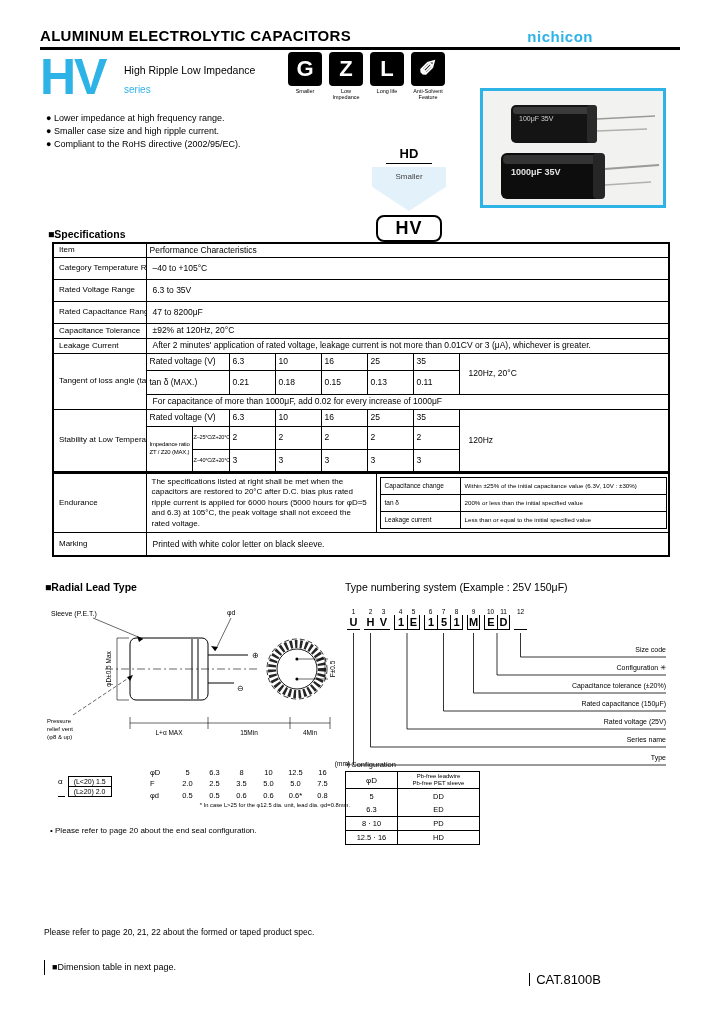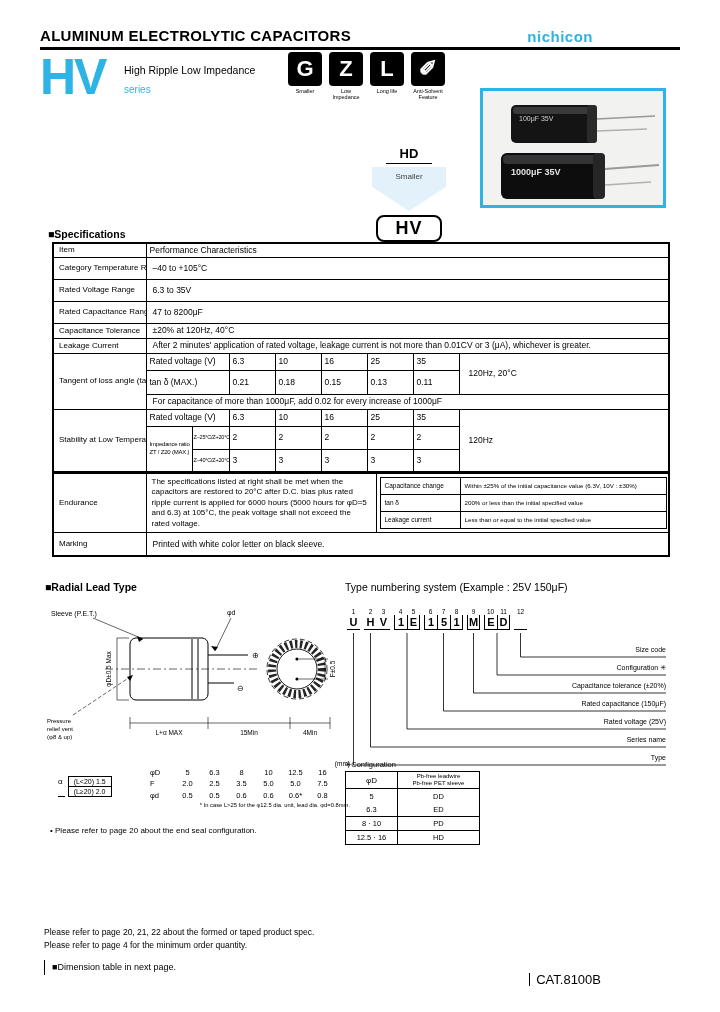--- a/index.html
+++ b/index.html
@@ -133,20 +133,25 @@
     <div class="badge">
       <div class="bx">L</div>
       <div class="bl">Long life</div>
     </div>
     <div class="badge">
       <div class="bx">✐</div>
       <div class="bl">Anti-Solvent Feature</div>
     </div>
   </div>
 
+  <ul class="abs" id="features">
+    <li>● Lower impedance at high frequency range.</li>
+    <li>● Smaller case size and high ripple current.</li>
+    <li>● Compliant to the RoHS directive (2002/95/EC).</li>
+  </ul>
 
   <div class="abs" id="upgrade">
     <div><span id="up-from">HD</span></div>
     <div id="up-arrow">
       <span>Smaller</span>
     </div>
     <div id="up-to">HV</div>
   </div>
 
   <div class="abs" id="photo">
@@ -197,21 +202,21 @@
       <tr class="h22">
         <td class="lbl">Rated Voltage Range</td>
         <td class="v" colspan="8">6.3 to 35V</td>
       </tr>
       <tr class="h22">
         <td class="lbl">Rated Capacitance Range</td>
         <td class="v" colspan="8">47 to 8200μF</td>
       </tr>
       <tr class="h15">
         <td class="lbl">Capacitance Tolerance</td>
-        <td class="v" colspan="8">±20% at 120Hz, 40°C</td>
+        <td class="v" colspan="8">±92% at 120Hz, 20°C</td>
       </tr>
       <tr class="h15">
         <td class="lbl">Leakage Current</td>
         <td class="v" colspan="8">After 2 minutes' application of rated voltage, leakage current is not more than 0.01CV or 3 (μA), whichever is greater.</td>
       </tr>
 
       <tr class="h17">
         <td class="lbl" rowspan="3">Tangent of loss angle (tan δ)</td>
         <td class="c" colspan="2">Rated voltage (V)</td>
         <td class="c">6.3</td>
@@ -482,20 +487,19 @@
       <tr class="sep">
         <td>12.5 · 16</td>
         <td>HD</td>
       </tr>
     </tbody>
       </table>
   </div>
 
   <div class="abs" id="fnotes">
     <div>Please refer to page 20, 21, 22 about the formed or taped product spec.</div>
-    <div>Please refer to page 4 for the minimum order quantity.</div>
   </div>
   <div class="abs" id="dimnote">■Dimension table in next page.</div>
   <div class="abs" id="cat">
     <span class="bar"></span><span>CAT.8100B</span>
   </div>
 
 </div>
 
 </body></html>

